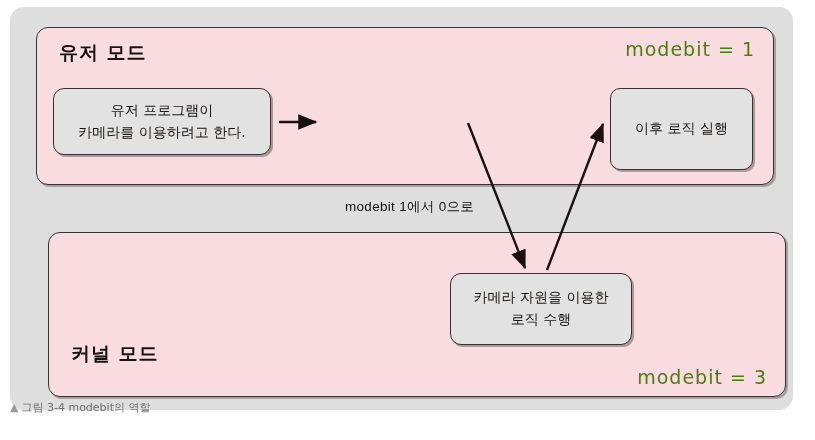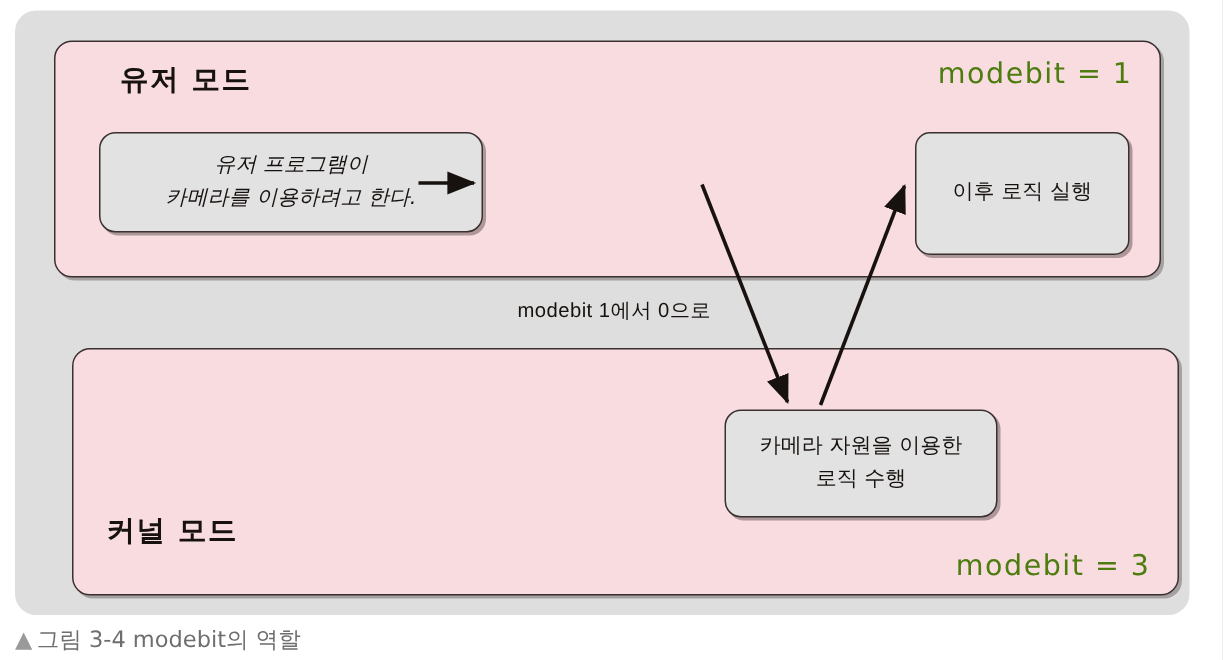--- a/index.html
+++ b/index.html
@@ -28,21 +28,21 @@
   #kernel-panel{left:48px;top:232px;width:736px;height:163px;}
 
   .mode-title{
     position:absolute;
     font-family:"DejaVu Sans", sans-serif;
     font-weight:bold;
     font-size:19px;
     color:#17120f;
     letter-spacing:1px;
   }
-  #user-mode-title{left:22px;top:12px;margin-left:21px;}
+  #user-mode-title{left:22px;top:12px;}
   #kernel-mode-title{left:22px;top:108px;}
 
   .modebit-label{
     position:absolute;
     font-family:"DejaVu Sans", sans-serif;
     font-size:19px;
     color:#4d7c0f;
     letter-spacing:1px;
     white-space:nowrap;
   }
@@ -57,47 +57,47 @@
     box-shadow:2px 2px 0 rgba(60,48,48,.40);
     display:flex;align-items:center;justify-content:center;
     text-align:center;
     font-family:"DejaVu Sans", sans-serif;
     font-size:14px;
     color:#17120f;
     line-height:1.55;
     box-sizing:border-box;
     padding:4px 8px;
   }
-  #node-user-program{left:66px;top:88px;width:256px;height:67px;font-style:italic;}
+  #node-user-program{left:53px;top:88px;width:218px;height:67px;}
   #node-syscall{left:324px;top:88px;width:143px;height:67px;}
   #node-after-logic{left:610px;top:88px;width:143px;height:82px;border-radius:10px;}
-  #node-kernel-logic{left:450px;top:273px;width:182px;height:72px;margin-left:33px;}
+  #node-kernel-logic{left:450px;top:273px;width:182px;height:72px;}
 
   .node-line{display:block;}
 
   .transition-label{
     position:absolute;
     font-family:Liberation Sans, sans-serif;
     font-size:13.5px;
     color:#17120f;
     white-space:nowrap;
     letter-spacing:.3px;
   }
   #trans-down{left:345px;top:198px;}
   #trans-up{left:583px;top:198px;}
 
   #arrow-layer{
     position:absolute;left:0;top:0;width:815px;height:440px;
     pointer-events:none;
   }
 
   .caption{
-    position:absolute;left:10px;top:417px;
+    position:absolute;left:10px;top:400px;
     font-family:"DejaVu Sans", sans-serif;
-    font-size:15px;
+    font-size:11px;
     color:#6e6e6e;
     white-space:nowrap;
   }
   .caption .tri{color:#9a9a9a;margin-right:3px;}
 </style>
 </head>
 <body>
 
 <div id="figure">
 

